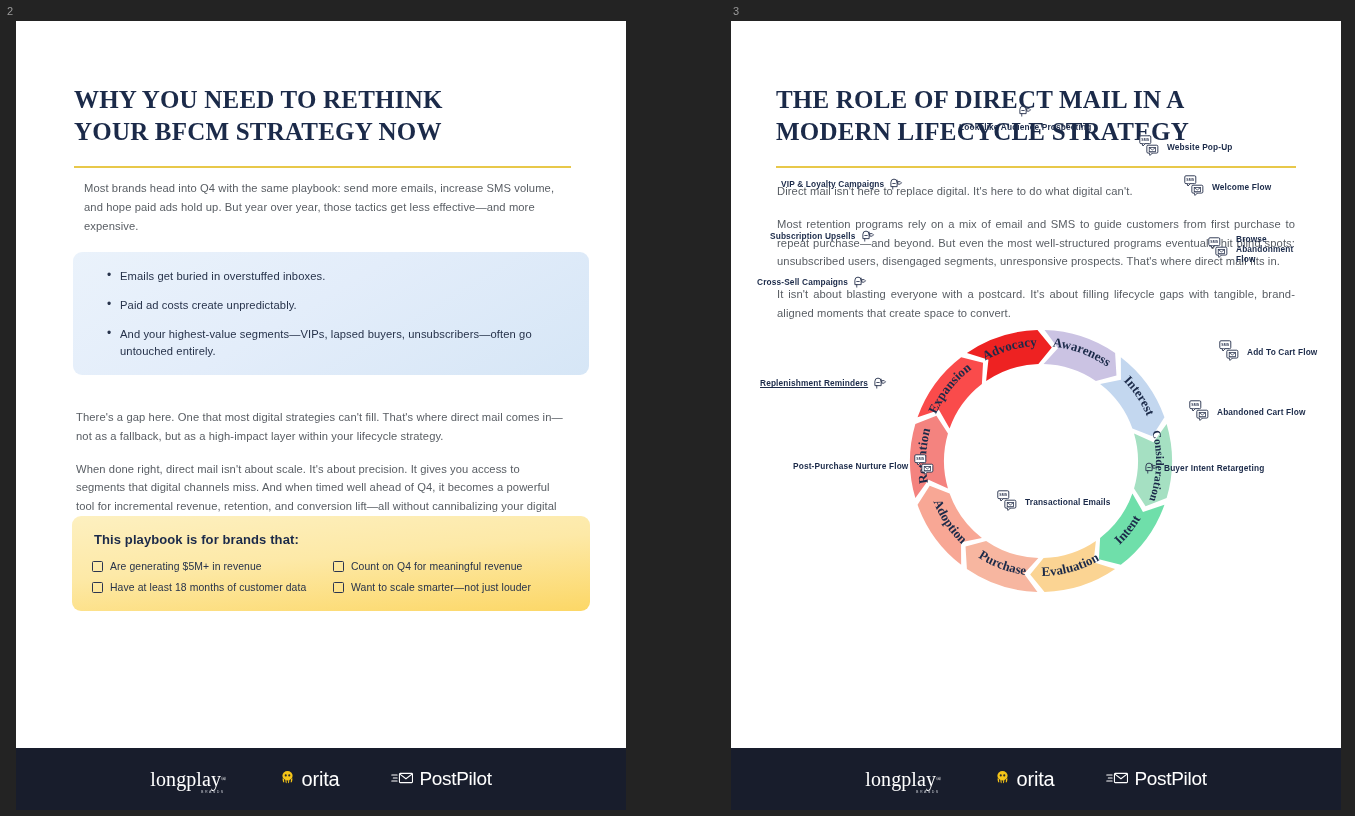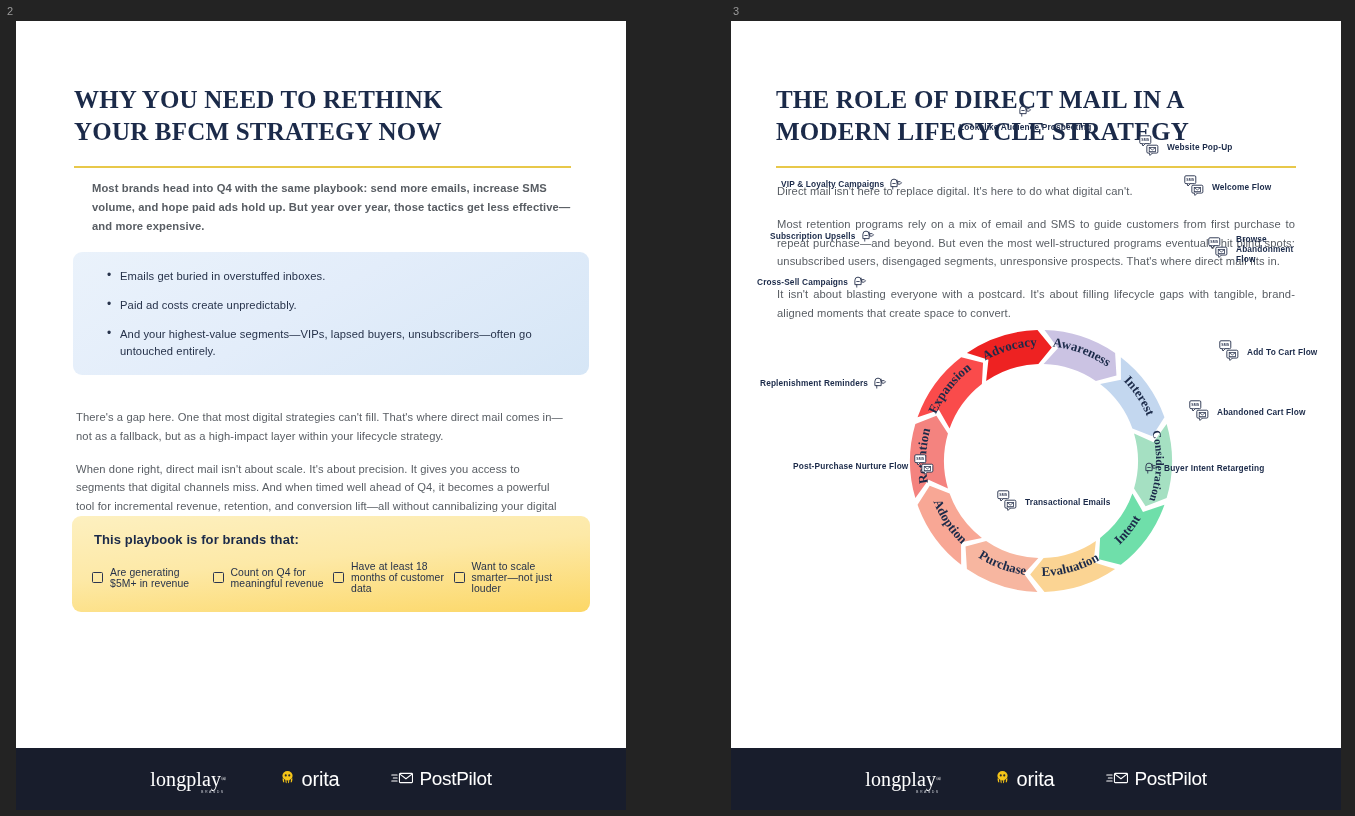--- a/index.html
+++ b/index.html
@@ -53,21 +53,21 @@
 
   
   .callout-yellow{
     background:linear-gradient(175deg,#fdf0c0 0%,#fde9a7 45%,#fcd766 100%);
     border-radius:9px;padding:16px 20px 18px 20px;
   }
   .cy-title{
     color:#1b2a49;font-size:13px;font-weight:bold;margin:0 0 14px 2px;
     letter-spacing:0.1px;
   }
-  .cy-grid{display:grid;grid-template-columns:1fr 1fr 1fr 1fr;column-gap:4px;row-gap:10px;}
+  .cy-grid{display:grid;grid-template-columns:1fr 1fr;column-gap:4px;row-gap:10px;}
   .cy-item{display:flex;align-items:center;gap:7px;color:#26324a;font-size:10.4px;letter-spacing:0.1px;}
   .cbx{
     width:9px;height:9px;border:1.2px solid #2b3550;border-radius:1.5px;
     flex:0 0 auto;background:transparent;
   }
 
   
   .wheel-wrap{position:absolute;left:0;top:0;width:100%;height:100%;}
   .wheel-svg{position:absolute;}
   .lbl{
@@ -111,21 +111,21 @@
     <div class="sheet-body">
 
       <div style="position:absolute;left:58px;top:38px;width:497px;">
         <h1 class="doc-title">
           <span>WHY YOU NEED TO RETHINK</span><br>
           <span>YOUR BFCM STRATEGY NOW</span>
         </h1>
         <div class="rule"></div>
       </div>
 
-      <div style="position:absolute;left:76px;top:133px;width:490px;font-weight:bold;">
+      <div style="position:absolute;left:68px;top:133px;width:490px;">
         <p class="body">Most brands head into Q4 with the same playbook: send more emails, increase SMS volume, and hope paid ads hold up. But year over year, those tactics get less effective—and more expensive.</p>
         <p class="body" style="margin-bottom:0;">Your best customers are harder to reach during BFCM, not easier.</p>
       </div>
 
       <div class="callout-blue" style="position:absolute;left:57px;top:206px;width:478px;">
         <ul>
           <li>Emails get buried in overstuffed inboxes.</li>
           <li>Paid ad costs create unpredictably.</li>
           <li>And your highest-value segments—VIPs, lapsed buyers, unsubscribers—often go untouched entirely.</li>
         </ul>
@@ -392,21 +392,21 @@
           <span class="icon-mb">
             <svg width="15" height="15" viewBox="0 0 24 24">
                 <path d="M3 10a5 5 0 0 1 10 0v7H3z" fill="none" stroke="#2b3550" stroke-width="1.5"></path>
                 <path d="M6 17v4M6 12h4" stroke="#2b3550" stroke-width="1.4" stroke-linecap="round"></path>
                 <path d="M14 9h4l2 2-2 2h-4z" fill="none" stroke="#2b3550" stroke-width="1.4"></path>
                 <path d="M13 6v5" stroke="#2b3550" stroke-width="1.4"></path>
               </svg>
           </span>
         </div>
 
-        <div class="lbl left" style="left:29px;top:329px;">
+        <div class="lbl left" style="left:29px;top:329px;text-decoration:underline;">
           <span class="txt">Replenishment Reminders</span>
           <span class="icon-mb">
             <svg width="15" height="15" viewBox="0 0 24 24">
                 <path d="M3 10a5 5 0 0 1 10 0v7H3z" fill="none" stroke="#2b3550" stroke-width="1.5"></path>
                 <path d="M6 17v4M6 12h4" stroke="#2b3550" stroke-width="1.4" stroke-linecap="round"></path>
                 <path d="M14 9h4l2 2-2 2h-4z" fill="none" stroke="#2b3550" stroke-width="1.4"></path>
                 <path d="M13 6v5" stroke="#2b3550" stroke-width="1.4"></path>
               </svg>
           </span>
         </div>

